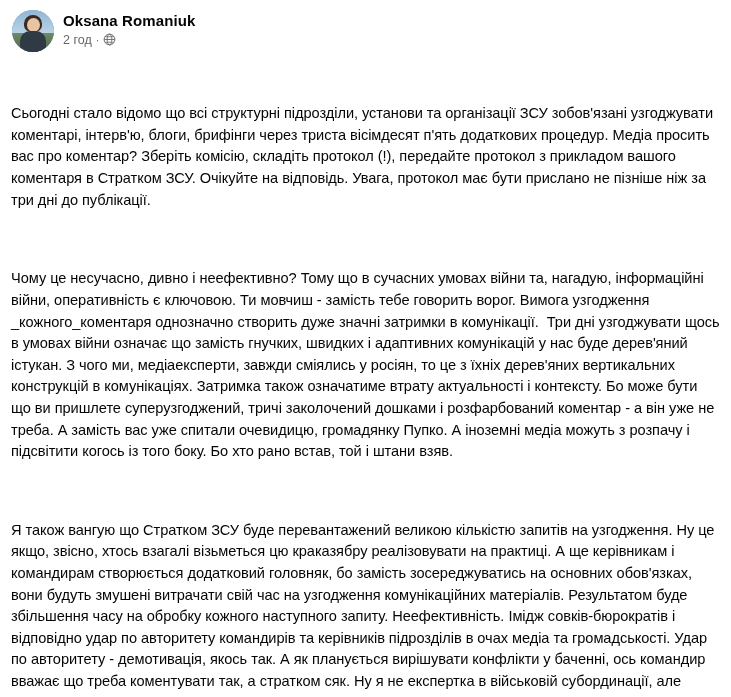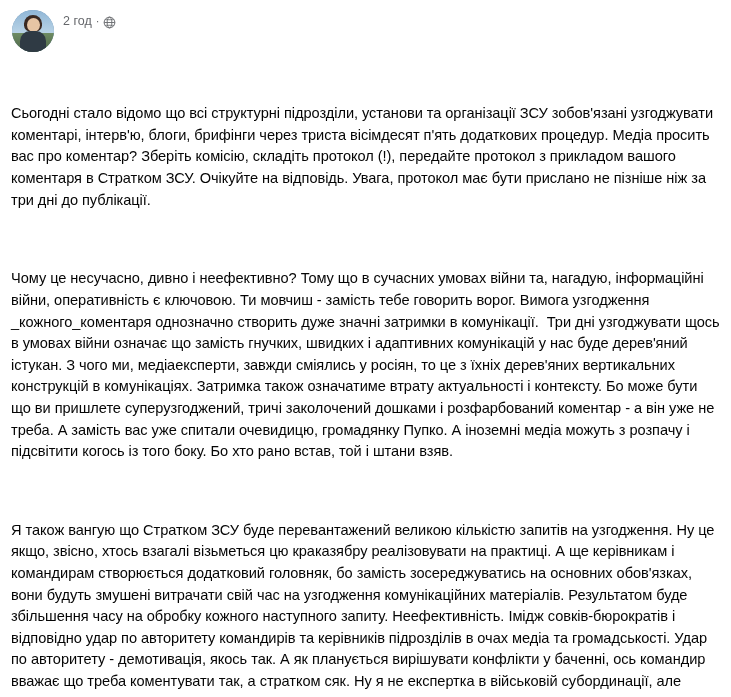--- a/index.html
+++ b/index.html
@@ -88,21 +88,21 @@
   }
   .author-name {
     font-size: 15px;
     font-weight: bold;
     color: #050505;
     line-height: 19px;
     letter-spacing: 0.1px;
   }
   .meta-row {
     display: flex;
-    align-items: flex-end;
+    align-items: flex-start;
     gap: 4px;
     margin-top: 3px;
     color: #65676b;
     font-size: 12.5px;
     line-height: 15px;
   }
   .meta-dot {
     font-size: 11px;
     color: #65676b;
     line-height: 15px;
@@ -132,20 +132,21 @@
 
   <div class="post-header">
     <div class="avatar">
       <div class="sky"></div>
       <div class="ground"></div>
       <div class="hair"></div>
       <div class="head"></div>
       <div class="body"></div>
     </div>
     <div class="name-block">
+      <div class="author-name">Oksana Romaniuk</div>
       <div class="meta-row">
         <span>2 год</span>
         <span class="meta-dot">·</span>
         <span class="globe-icon">
           <svg width="13" height="13" viewBox="0 0 16 16" aria-hidden="true">
             <circle cx="8" cy="8" r="6.6" fill="none" stroke="#65676b" stroke-width="1.2"></circle>
             <ellipse cx="8" cy="8" rx="2.9" ry="6.6" fill="none" stroke="#65676b" stroke-width="1.1"></ellipse>
             <line x1="1.5" y1="8" x2="14.5" y2="8" stroke="#65676b" stroke-width="1.1"></line>
             <line x1="2.6" y1="4.6" x2="13.4" y2="4.6" stroke="#65676b" stroke-width="1"></line>
             <line x1="2.6" y1="11.4" x2="13.4" y2="11.4" stroke="#65676b" stroke-width="1"></line>

